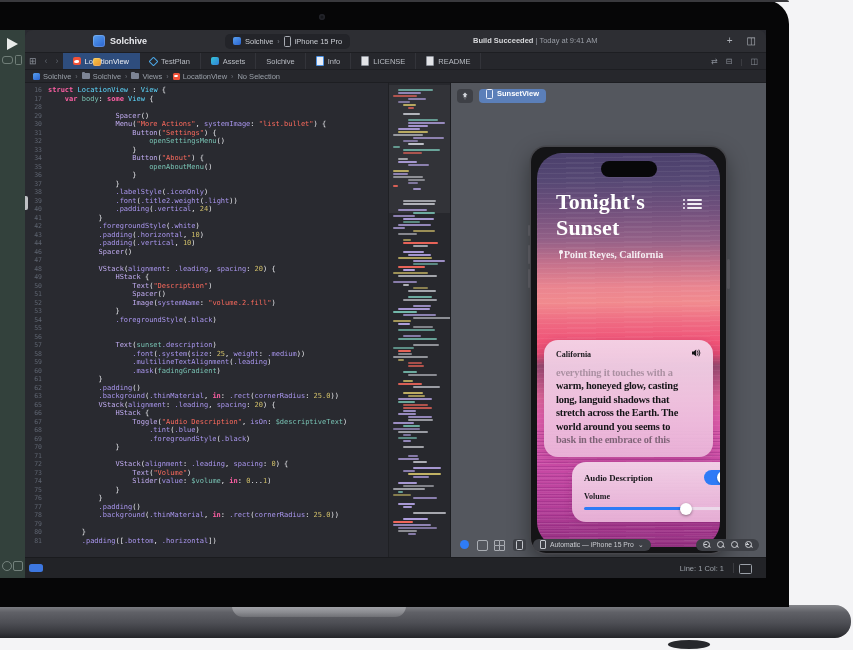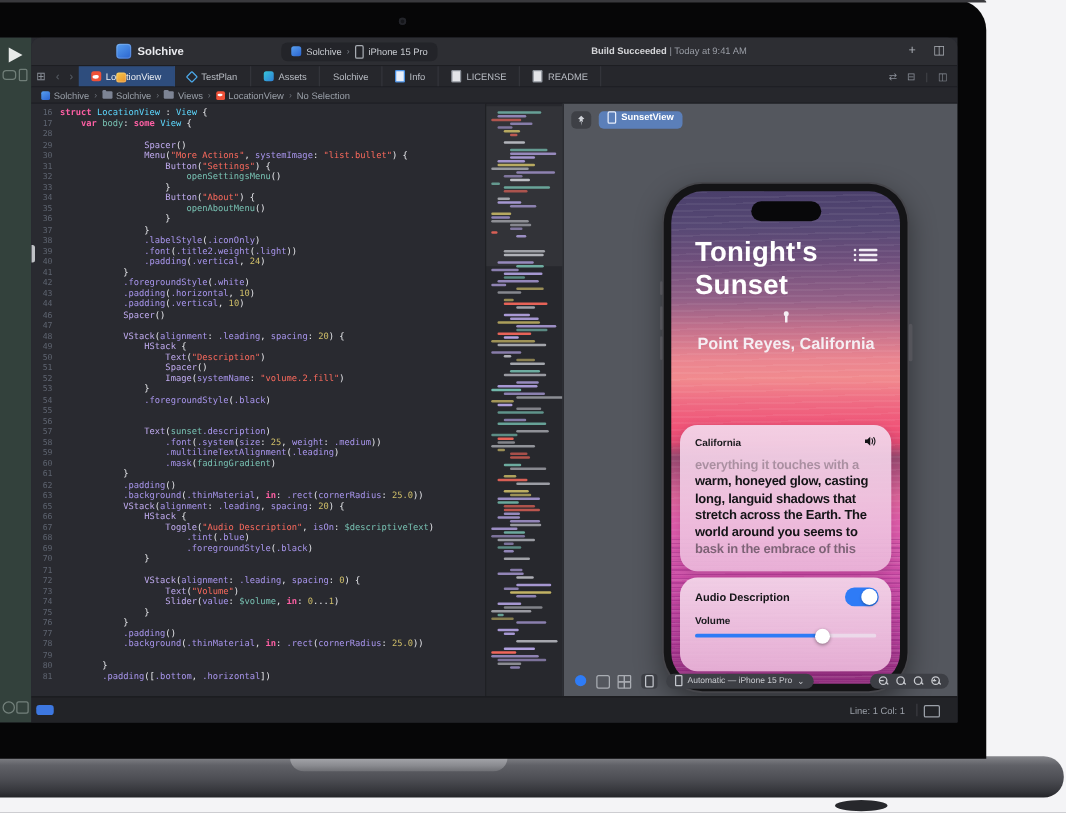--- a/index.html
+++ b/index.html
@@ -80,42 +80,42 @@
   .mm-view{position:absolute;left:0;top:2px;width:62px;height:128px;background:rgba(255,255,255,.055);}
   .mm-bar{position:absolute;height:1.6px;border-radius:1px;}
 
   
   .canvas{position:absolute;left:425px;top:53px;width:316px;height:474px;background:#54575e;border-left:1px solid #1d1e22;overflow:hidden;}
   .pin-btn{position:absolute;left:6px;top:6px;width:16px;height:14px;background:#3e4046;border-radius:4px;display:flex;align-items:center;justify-content:center;}
   .preview-pill{position:absolute;left:28px;top:6px;height:14px;display:flex;align-items:flex-start;gap:4px;background:#5b7fb9;border-radius:4px;padding:0 7px;color:#fff;font-size:7.5px;font-weight:bold;}
   .preview-pill .dev{width:5px;height:8px;border:1px solid #e8eefb;border-radius:1.5px;}
 
   
-  .iphone{position:absolute;left:80px;top:64px;width:195px;height:406px;background:#141416;border-radius:31px;box-shadow:0 0 0 1.5px #46464b,0 8px 22px rgba(0,0,0,.45);}
+  .iphone{position:absolute;left:80px;top:64px;width:195px;height:406px;background:#141416;border-radius:15px;box-shadow:0 0 0 1.5px #46464b,0 8px 22px rgba(0,0,0,.45);font-family:Liberation Serif, serif;}
   .sbtn{position:absolute;width:2.5px;background:#54545a;border-radius:2px;}
   .phone-screen{position:absolute;left:6px;top:6px;width:183px;height:394px;border-radius:25px;overflow:hidden;
     background:linear-gradient(180deg,#4a3f6b 0%,#564874 7%,#6f4f7c 14%,#936087 22%,#c4718c 28%,#ea8590 34%,#f18a8e 38%,#ef6a82 43%,#f05377 48%,#e04a72 51%,#96496f 54%,#b85583 58%,#d96397 62%,#dd5ca8 67%,#d354a8 73%,#c648a3 81%,#b23d97 91%,#93307f 100%);}
   .streaks{position:absolute;left:0;top:0;width:100%;height:100%;background:repeating-linear-gradient(179deg,rgba(255,255,255,.06) 0 1.5px,rgba(0,0,0,0) 1.5px 5px);}
   .ocean{position:absolute;left:0;top:278px;width:100%;height:116px;background:repeating-linear-gradient(180deg,rgba(110,20,105,.22) 0 1px,rgba(255,255,255,.05) 1px 2px,rgba(0,0,0,0) 2px 3.5px);}
   .island{position:absolute;left:50%;top:8px;transform:translateX(-50%);width:56px;height:16px;border-radius:9px;background:#08080a;}
   .ph-title{position:absolute;left:19px;top:36px;font-size:22px;line-height:26px;font-weight:bold;color:#fff;letter-spacing:.2px;}
   .list-icon{position:absolute;right:18px;top:46px;width:15px;height:11px;}
   .list-icon i{display:block;height:1.6px;margin-bottom:2.6px;background:#f2eef5;border-radius:1px;position:relative;}
   .list-icon i::before{content:"";position:absolute;left:-4px;top:0;width:1.8px;height:1.6px;background:#f2eef5;border-radius:50%;}
-  .ph-loc{position:absolute;left:21px;top:96px;display:flex;align-items:center;gap:9px;color:#f5eef3;font-size:13px;font-weight:bold;flex-direction:column;}
+  .ph-loc{position:absolute;left:21px;top:96px;display:flex;align-items:center;gap:1px;color:#f5eef3;font-size:10px;font-weight:bold;}
   .locpin{width:5px;height:9px;position:relative;}
   .locpin::before{content:"";position:absolute;left:1px;top:0;width:3.5px;height:3.5px;border-radius:50%;background:#f5eef3;}
   .locpin::after{content:"";position:absolute;left:2.2px;top:3px;width:1.2px;height:6px;background:#f5eef3;}
   .glass-card{position:absolute;left:7px;width:169px;border-radius:14px;background:linear-gradient(180deg,rgba(243,214,233,.94),rgba(236,185,219,.9));box-shadow:0 2px 8px rgba(90,20,70,.18);}
   .desc-card{top:187px;height:117px;}
   .desc-head{position:absolute;left:12px;top:10px;font-size:8px;font-weight:bold;color:#19191c;}
   .vol-icon{position:absolute;right:11px;top:9px;}
   .desc-body{position:absolute;left:12px;right:10px;top:26px;bottom:6px;overflow:hidden;}
   .desc-line{font-size:10.4px;line-height:13.4px;font-weight:bold;color:#141417;letter-spacing:-.2px;white-space:nowrap;}
-  .ctrl-card{top:309px;height:75px;}
+  .ctrl-card{top:309px;height:60px;margin-left:28px;}
   .ctrl-row{position:absolute;left:12px;right:10px;top:8px;display:flex;align-items:center;justify-content:space-between;}
   .ctrl-label{font-size:8.8px;font-weight:bold;color:#141417;}
   .toggle{width:27px;height:15px;border-radius:8px;background:#2e7bf6;position:relative;}
   .toggle .knob{position:absolute;right:1px;top:1px;width:13px;height:13px;border-radius:50%;background:#fff;box-shadow:0 1px 2px rgba(0,0,0,.3);}
   .vol-label{position:absolute;left:12px;top:30px;font-size:8px;font-weight:bold;color:#1a1a1e;}
   .slider{position:absolute;left:12px;right:12px;top:45px;height:3px;border-radius:2px;background:linear-gradient(90deg,#2e7bf6 0 70%,#ecd9ea 70%);}
   .slider .knob{position:absolute;left:70%;top:50%;transform:translate(-50%,-50%);width:12px;height:12px;border-radius:50%;background:#fff;box-shadow:0 1px 3px rgba(0,0,0,.4);}
 
   
   .cbar{position:absolute;left:0;bottom:4px;width:100%;height:16px;}

